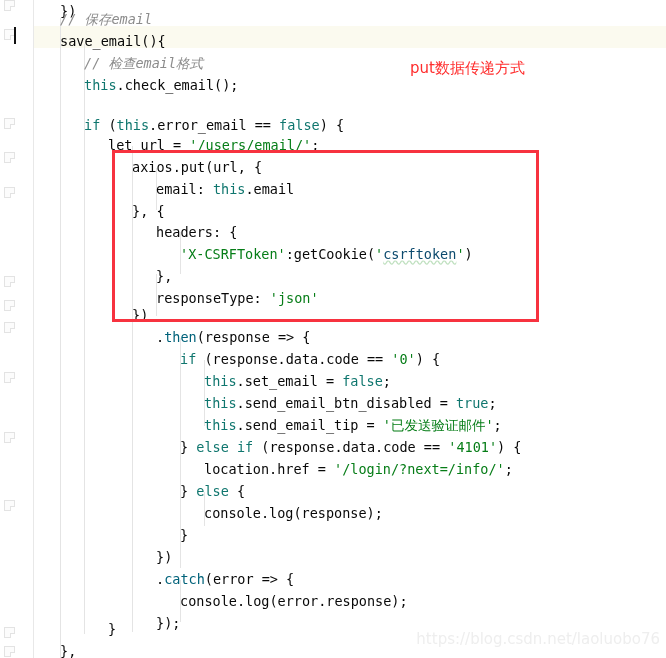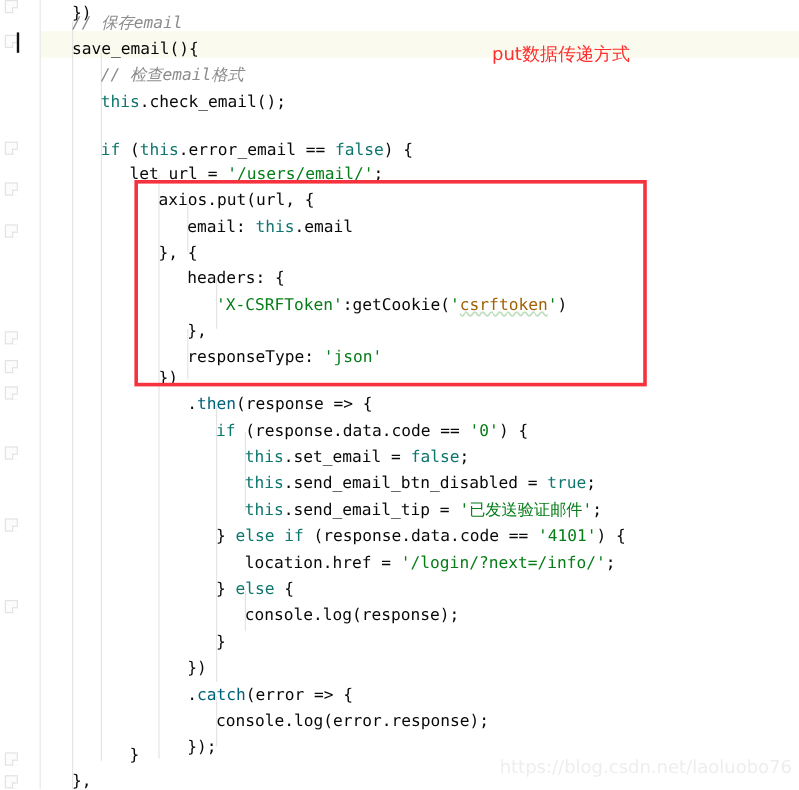--- a/index.html
+++ b/index.html
@@ -103,38 +103,38 @@
     color: #000000;
     font-family: "DejaVu Sans Mono", "Liberation Mono", monospace;
     font-size: 13.5px;
     line-height: 22px;
   }
   .kw   { color: #0f766e; }
   .str  { color: #067d17; }
   .cmt  { color: #8c8c8c; font-style: italic; }
   .pln  { color: #080808; }
   .fn   { color: #00627a; }
-  .sq   { color: #a16207; text-decoration: underline wavy #bfe0bf; text-decoration-skip-ink: none; margin-top: 16px; }
+  .sq   { color: #0c4a6e; text-decoration: underline wavy #bfe0bf; text-decoration-skip-ink: none; margin-top: 16px; }
 
   
   .red-box {
     position: absolute;
     left: 112px;
     top: 150px;
     width: 427px;
     height: 172px;
     border: 3px solid #f7323f;
     box-sizing: border-box;
     z-index: 8;
     pointer-events: none;
   }
   .red-note {
     position: absolute;
     left: 410px;
-    top: 35px;
+    top: 58px;
     color: #ff2d2d;
     font-family: "DejaVu Sans", "Liberation Sans", sans-serif;
     font-size: 15px;
     line-height: 20px;
     z-index: 8;
     white-space: pre;
   }
 
   .watermark {
     position: absolute;

